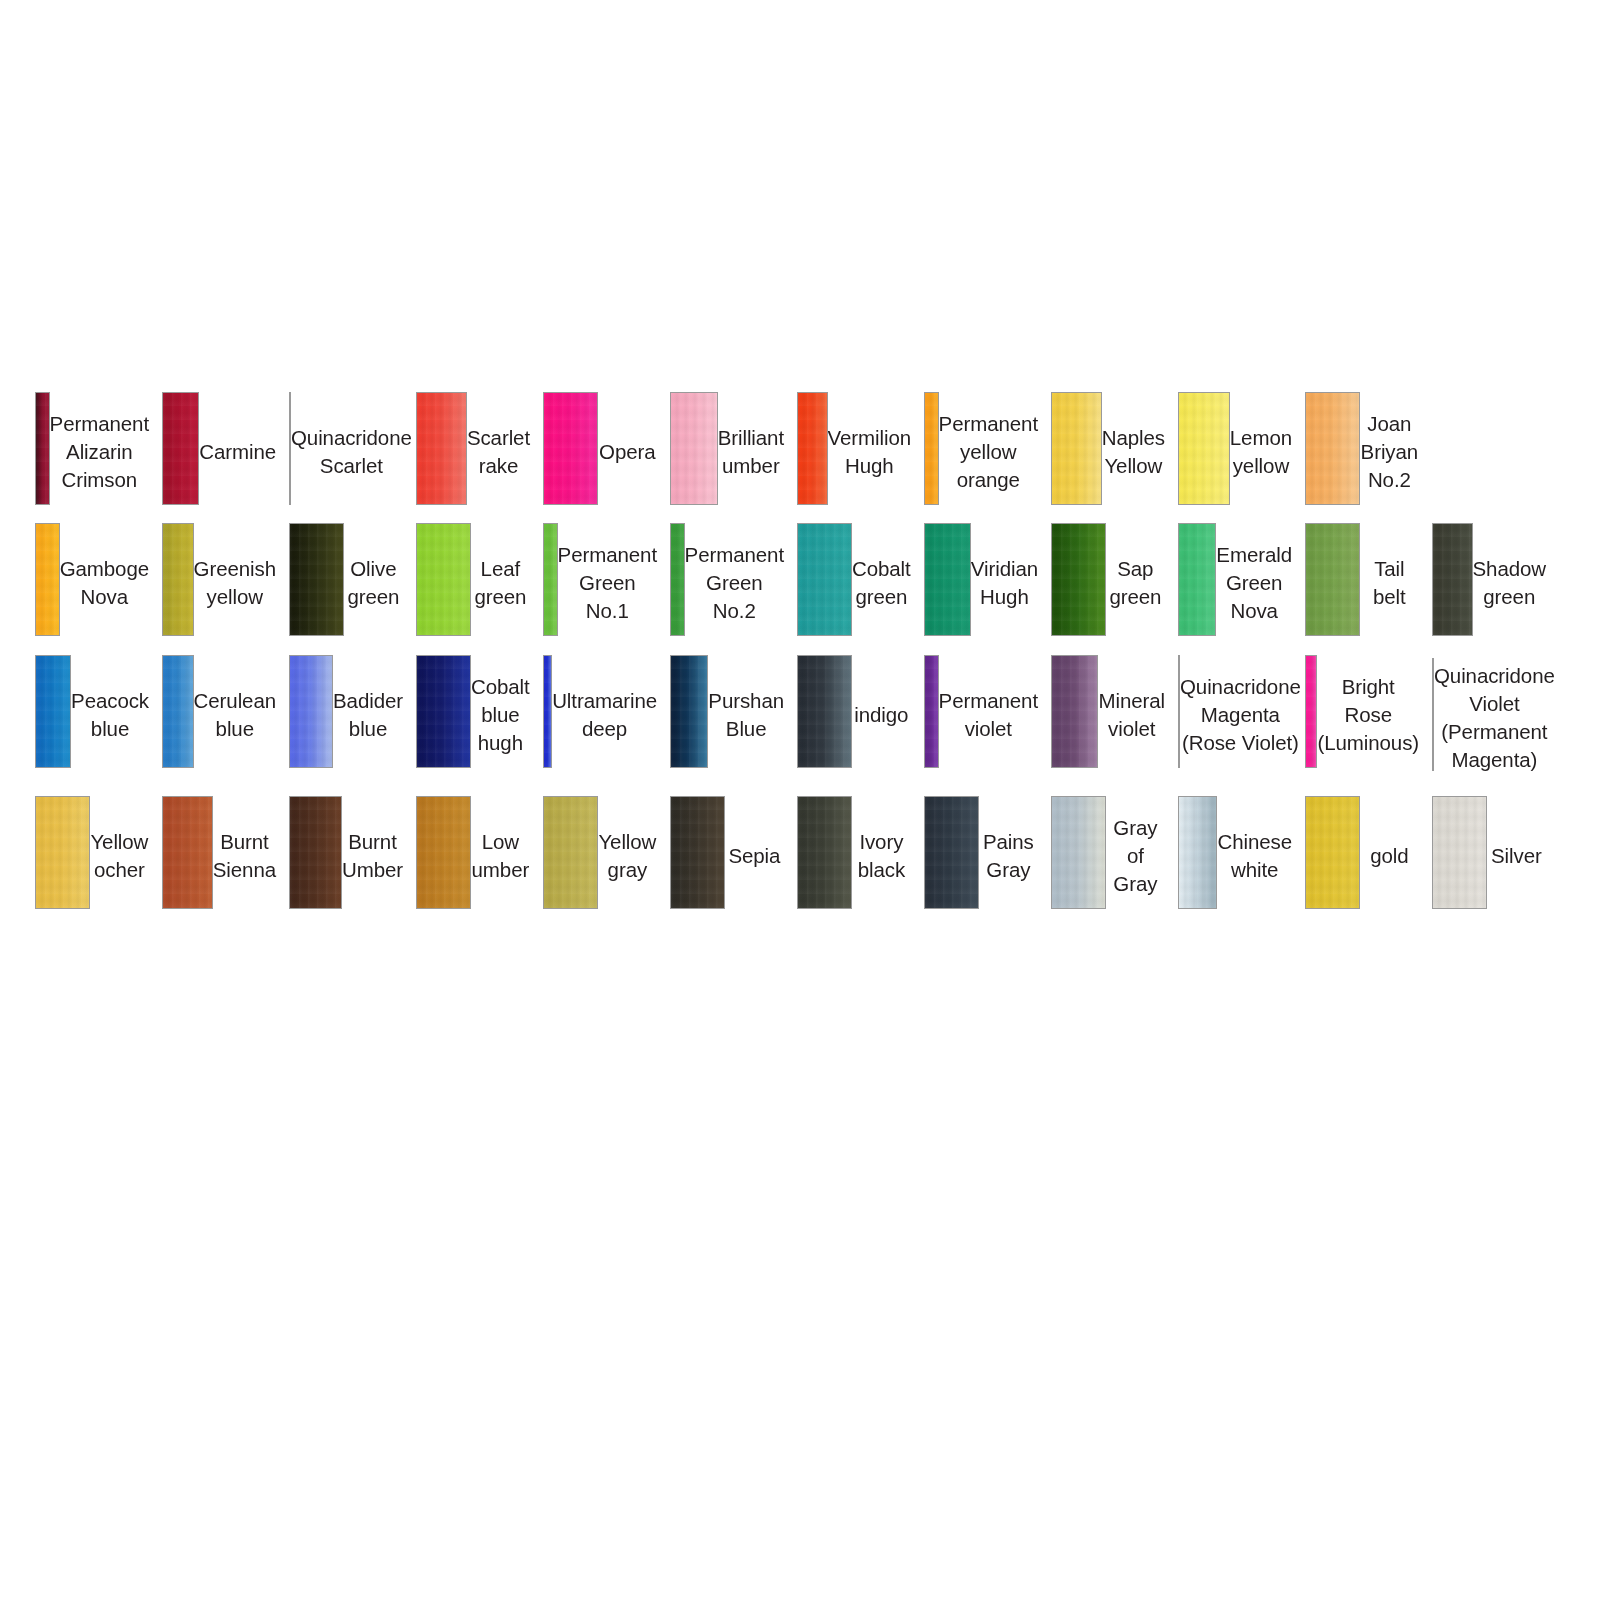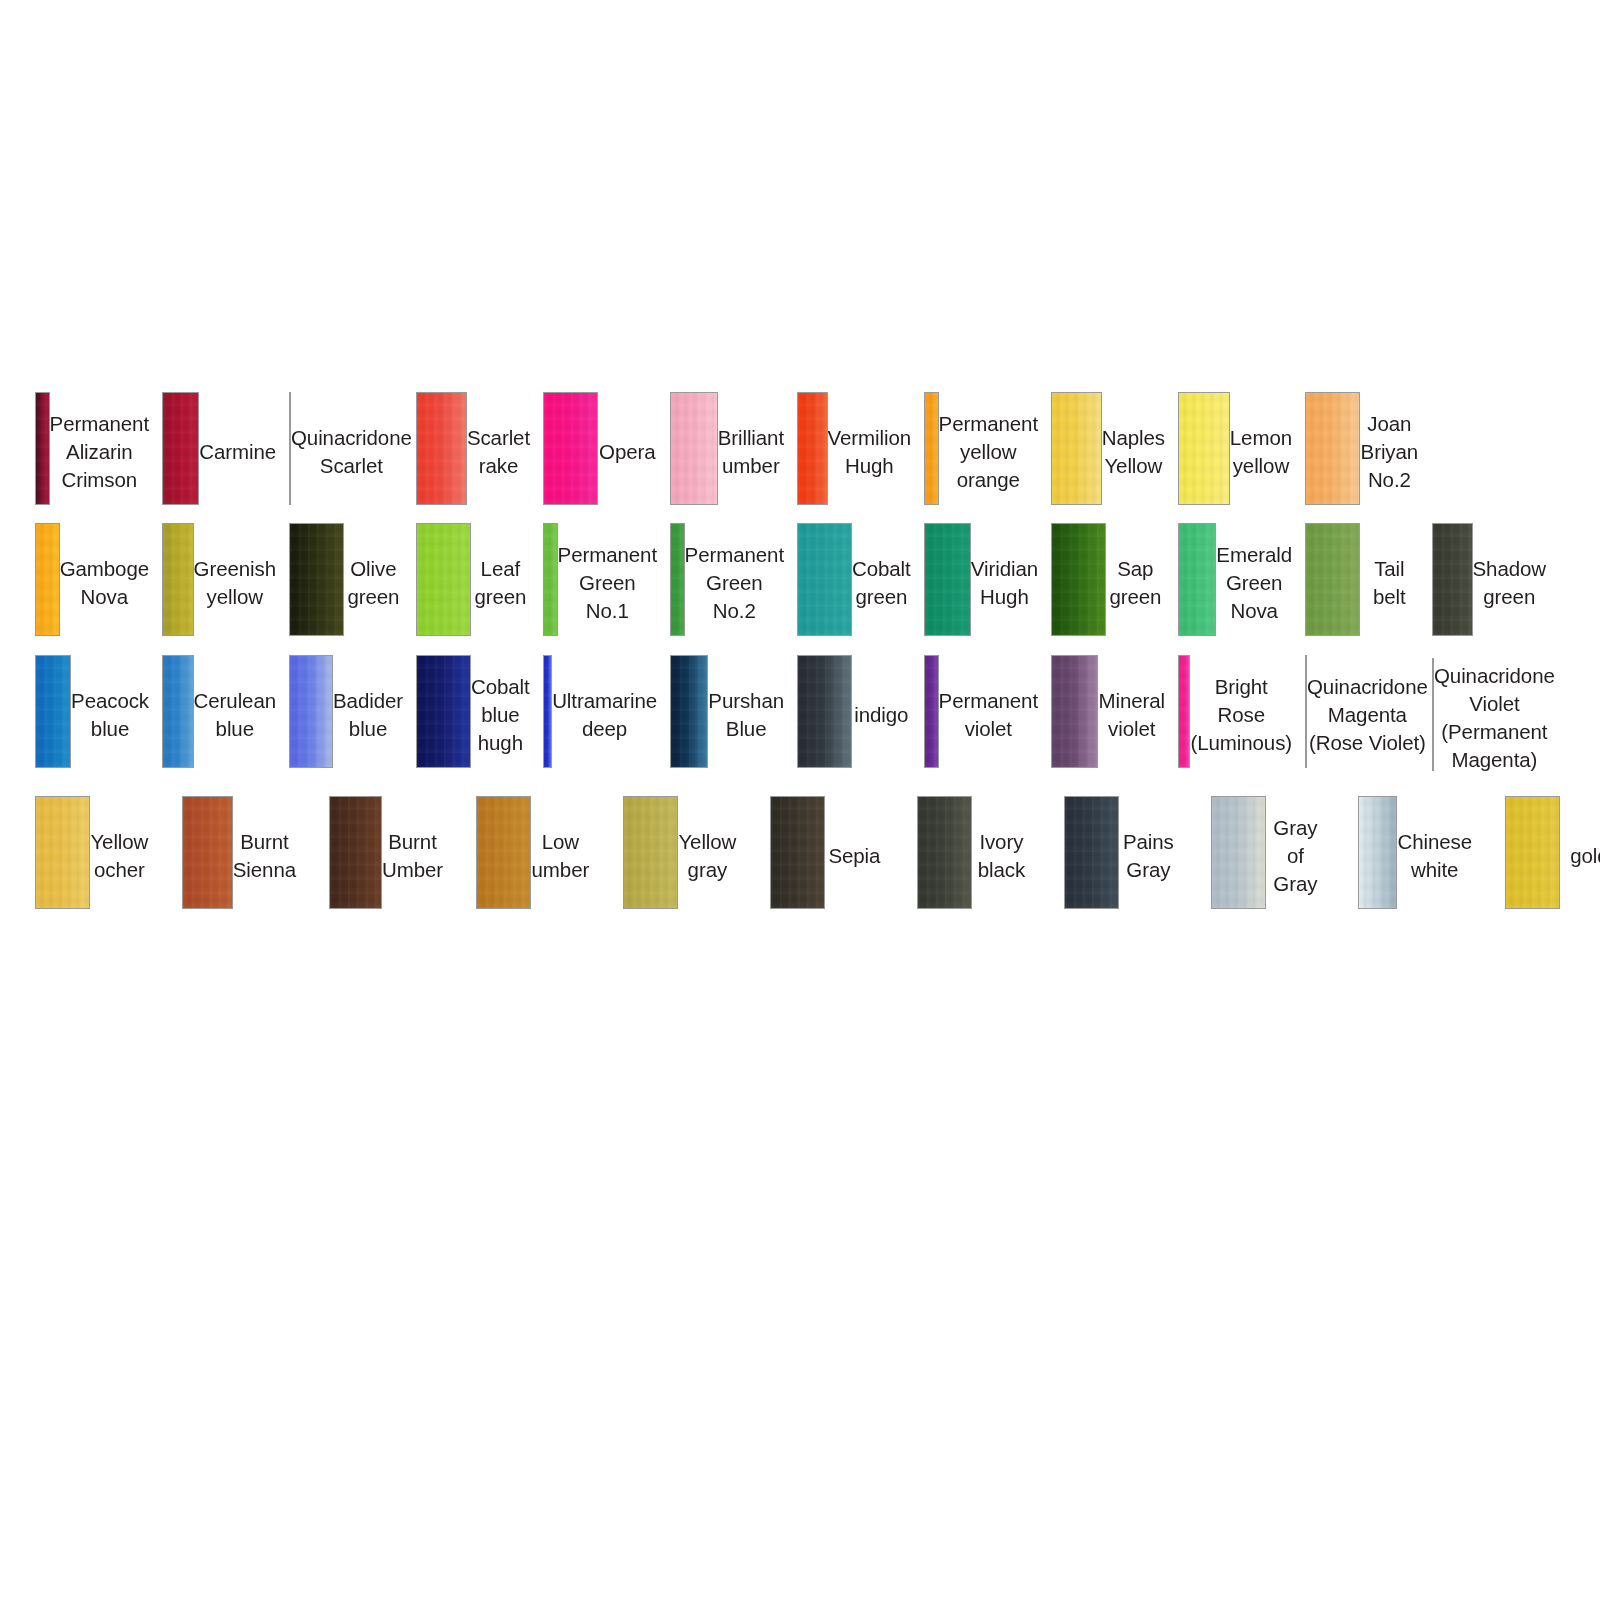--- a/index.html
+++ b/index.html
@@ -72,21 +72,21 @@
     color: #231f20;
     text-align: center;
     width: 126px;
     letter-spacing: -0.1px;
     word-wrap: break-word;
   }
   
   .row-0 { margin-bottom: 18px; }
   .row-1 { margin-bottom: 19px; }
   .row-2 { margin-bottom: 22px; }
-  .row-3 { margin-bottom: 0; gap: 20px; }
+  .row-3 { margin-bottom: 0; }
 </style>
 </head>
 <body>
 
 <div id="chart-root">
   <div class="swatch-grid">
       <div class="swatch-row row-0">
         <div class="swatch-cell">
           <div class="swatch-chip" style="background: linear-gradient(90deg, rgb(59, 10, 21) 0%, rgb(142, 18, 48) 48%, rgb(158, 25, 56) 100%);">
             <div class="grain"></div>
@@ -277,30 +277,30 @@
           </div>
           <div class="swatch-label">Permanent violet</div>
         </div>
         <div class="swatch-cell">
           <div class="swatch-chip" style="background: linear-gradient(90deg, rgb(95, 63, 102) 0%, rgb(109, 75, 114) 48%, rgb(162, 129, 166) 100%);">
             <div class="grain"></div>
           </div>
           <div class="swatch-label">Mineral violet</div>
         </div>
         <div class="swatch-cell">
+          <div class="swatch-chip" style="background: linear-gradient(90deg, rgb(158, 15, 75) 0%, rgb(185, 19, 90) 48%, rgb(199, 28, 102) 100%);">
+            <div class="grain"></div>
+          </div>
+          <div class="swatch-label">Quinacridone Magenta (Rose Violet)</div>
+        </div>
+        <div class="swatch-cell">
           <div class="swatch-chip" style="background: linear-gradient(90deg, rgb(250, 17, 145) 0%, rgb(248, 31, 150) 48%, rgb(243, 66, 171) 100%);">
             <div class="grain"></div>
           </div>
           <div class="swatch-label">Bright Rose (Luminous)</div>
-        </div>
-        <div class="swatch-cell">
-          <div class="swatch-chip" style="background: linear-gradient(90deg, rgb(158, 15, 75) 0%, rgb(185, 19, 90) 48%, rgb(199, 28, 102) 100%);">
-            <div class="grain"></div>
-          </div>
-          <div class="swatch-label">Quinacridone Magenta (Rose Violet)</div>
         </div>
         <div class="swatch-cell">
           <div class="swatch-chip" style="background: linear-gradient(90deg, rgb(92, 7, 32) 0%, rgb(142, 15, 60) 48%, rgb(163, 26, 75) 100%);">
             <div class="grain"></div>
           </div>
           <div class="swatch-label">Quinacridone Violet (Permanent Magenta)</div>
         </div>
       </div>
       <div class="swatch-row row-3">
         <div class="swatch-cell">

